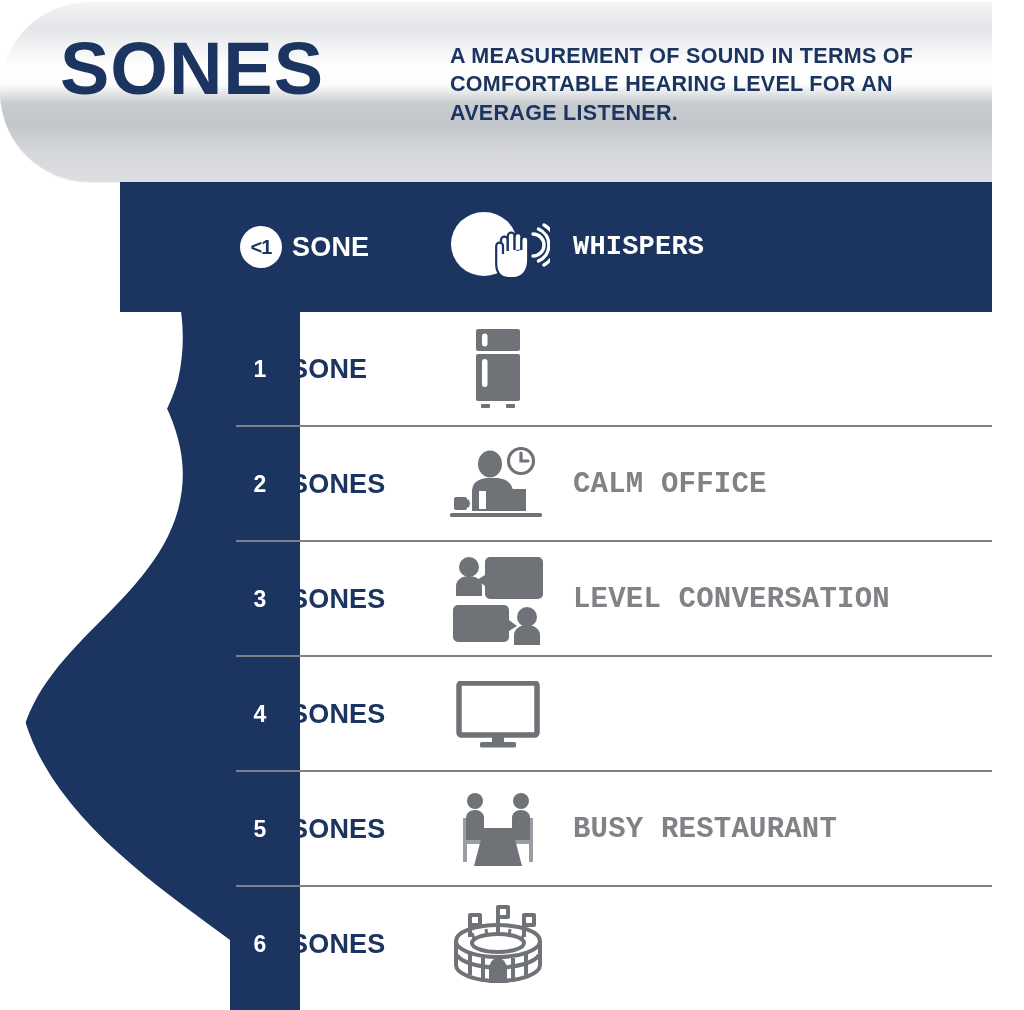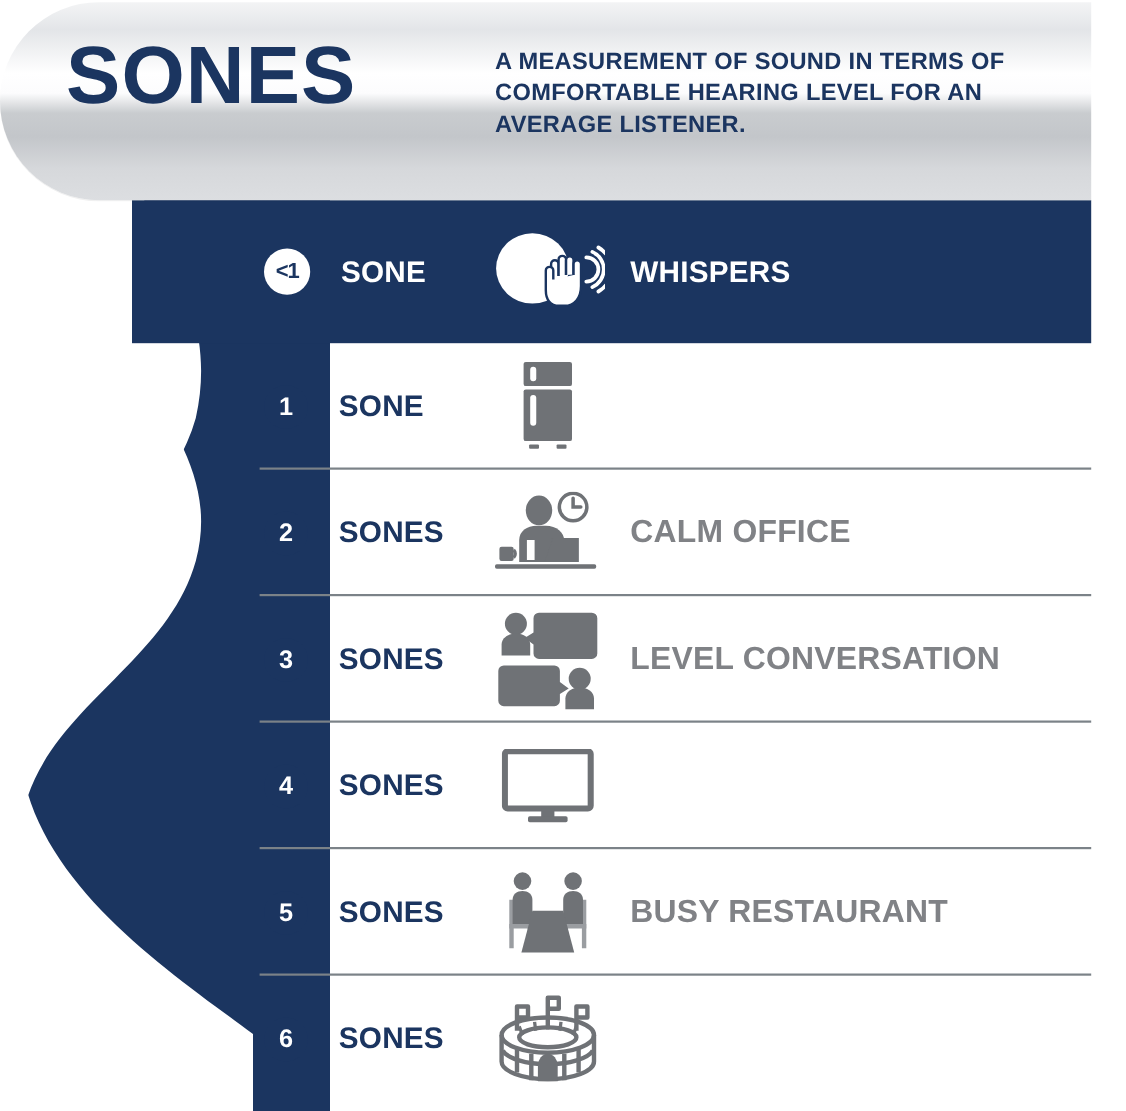--- a/index.html
+++ b/index.html
@@ -138,21 +138,21 @@
   }
   .row.first .badge {
     background: #ffffff;
     color: #1b3560;
     width: 42px;
     height: 42px;
     font-size: 20px;
     letter-spacing: -1px;
   }
   .badge-unit {
-    margin-left: 28px;
+    margin-left: 10px;
     font-size: 27px;
     font-weight: 700;
     color: #1b3560;
     letter-spacing: 0.2px;
     white-space: nowrap;
   }
   .row.first .badge-unit {
     color: #ffffff;
   }
 
@@ -165,20 +165,21 @@
   }
 
   .label-col {
     flex: 1 1 auto;
     padding-left: 8px;
     font-size: 29px;
     font-weight: 700;
     color: #808286;
     letter-spacing: 0.2px;
     white-space: nowrap;
+    font-family: Liberation Mono, monospace;
   }
   .row.first .label-col {
     color: #ffffff;
     font-size: 27px;
   }
 
   svg { display: block; }
 </style>
 </head>
 <body>

